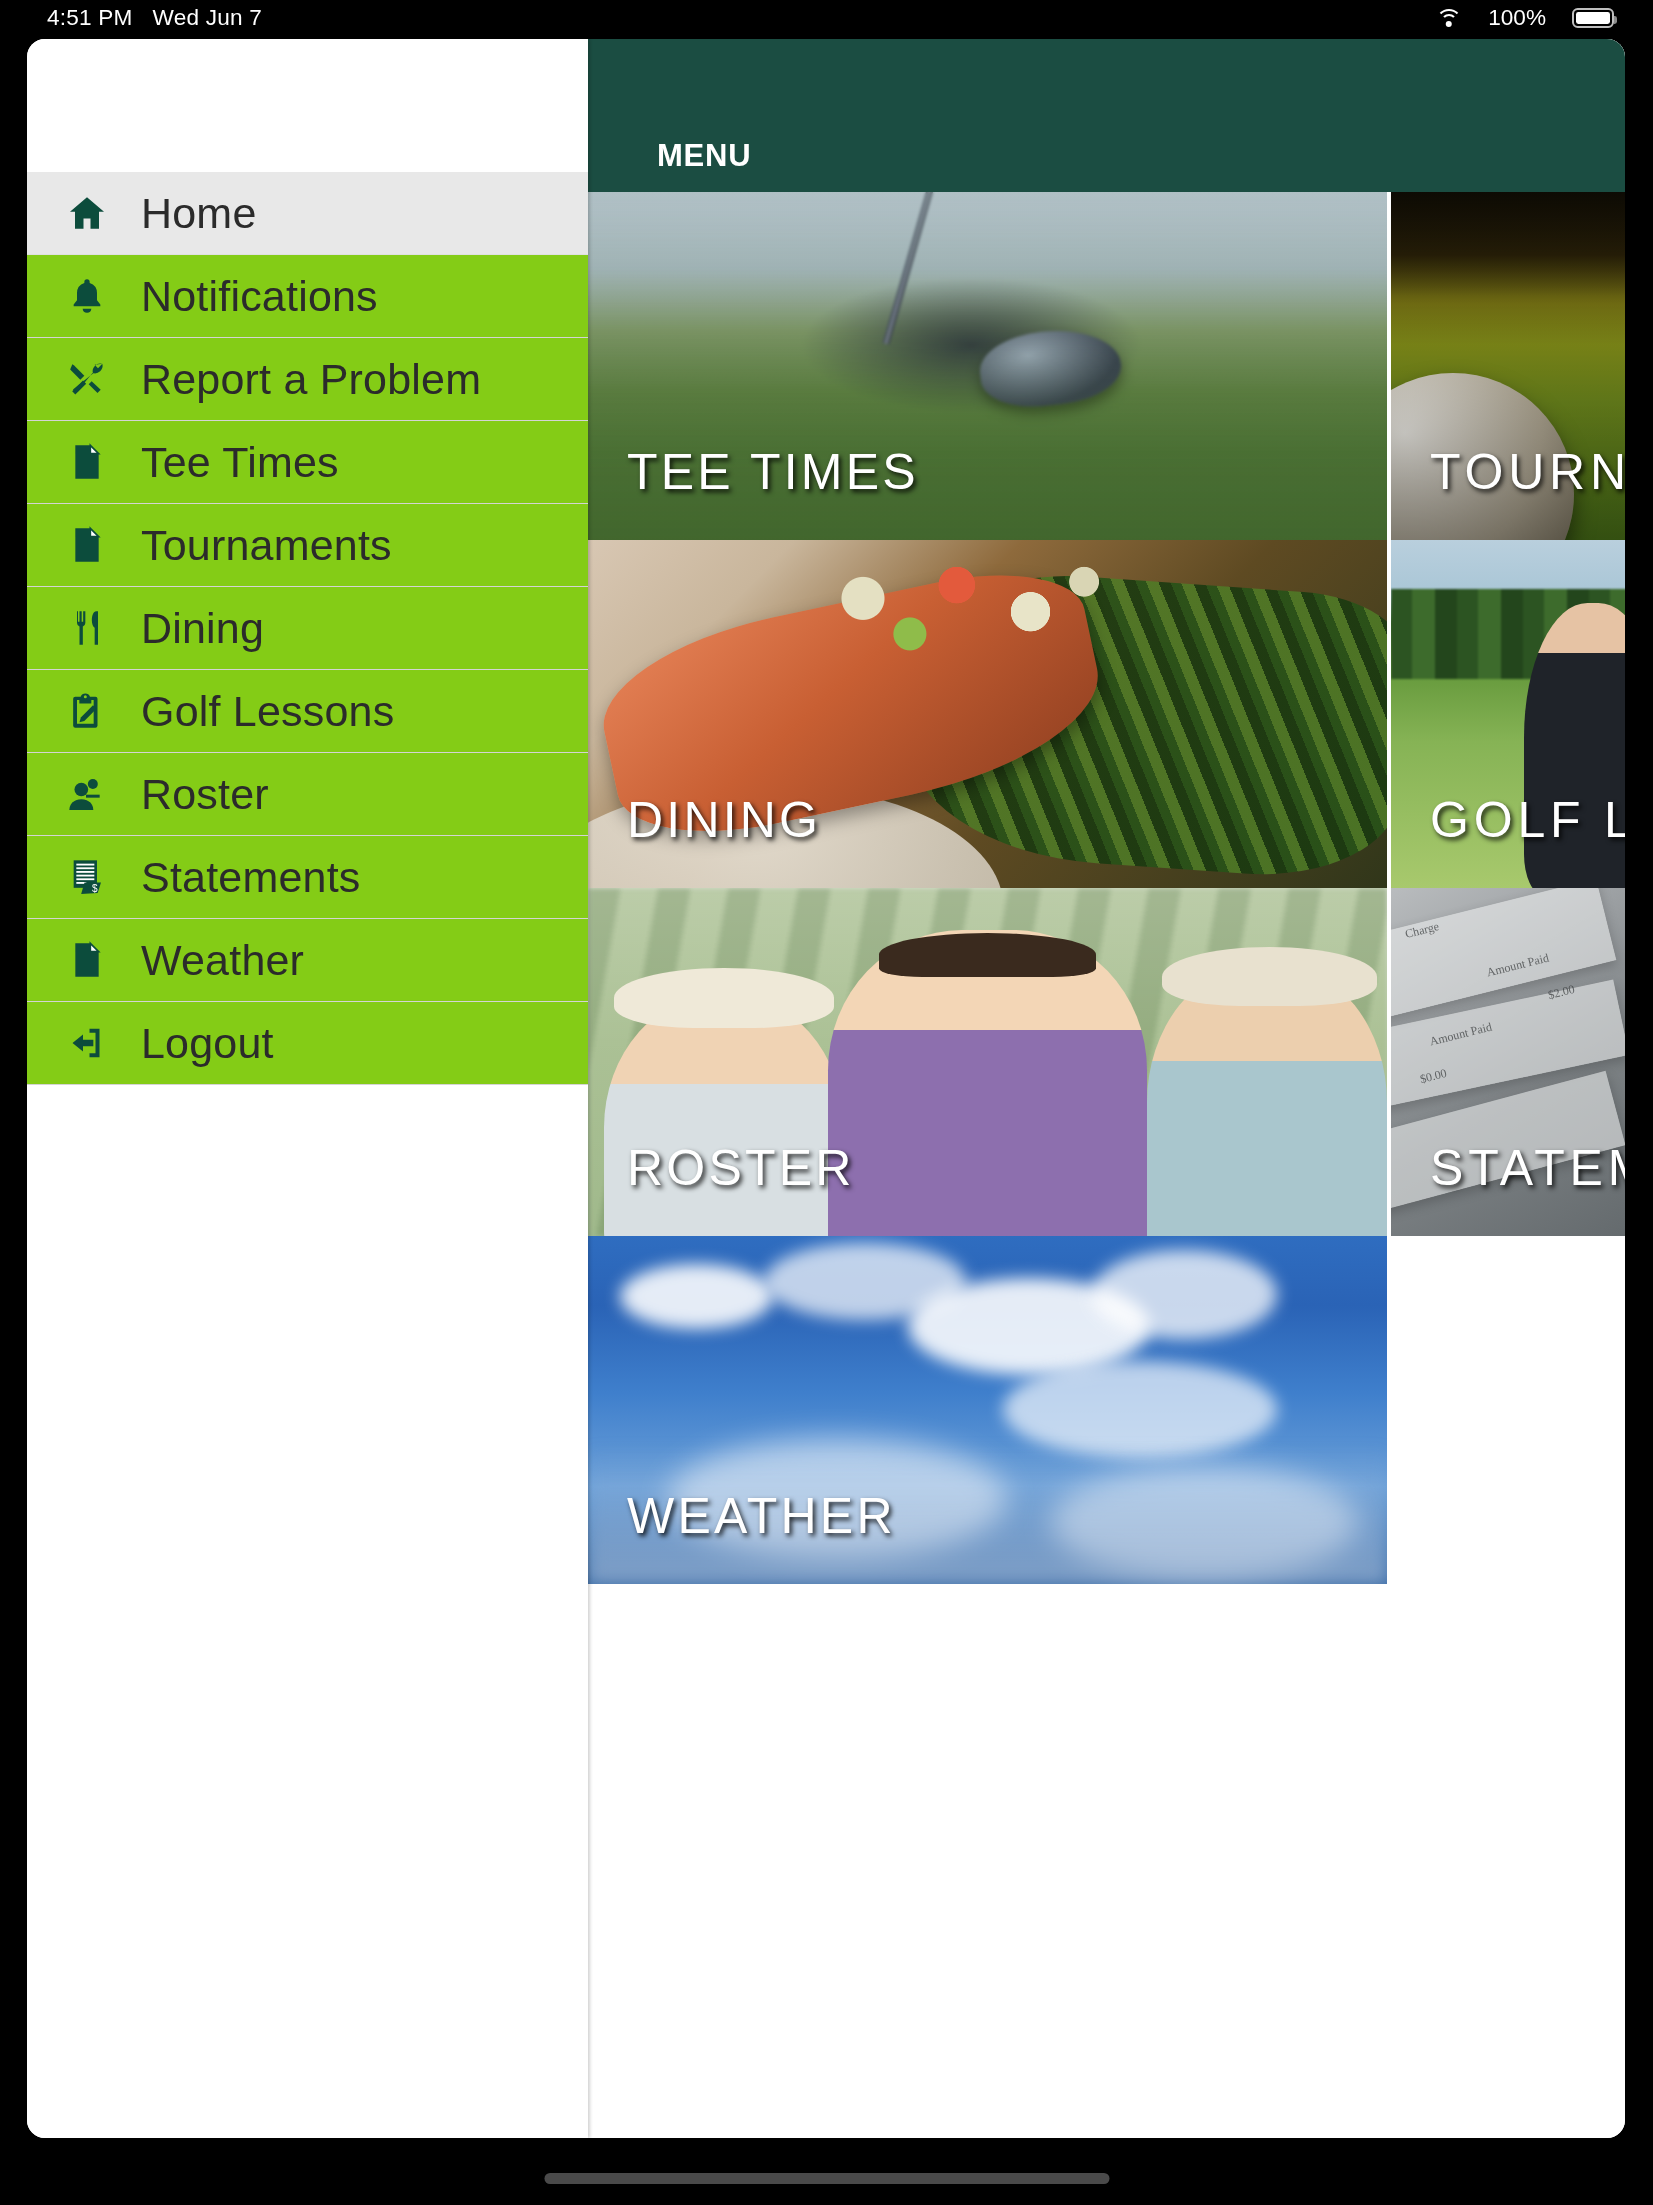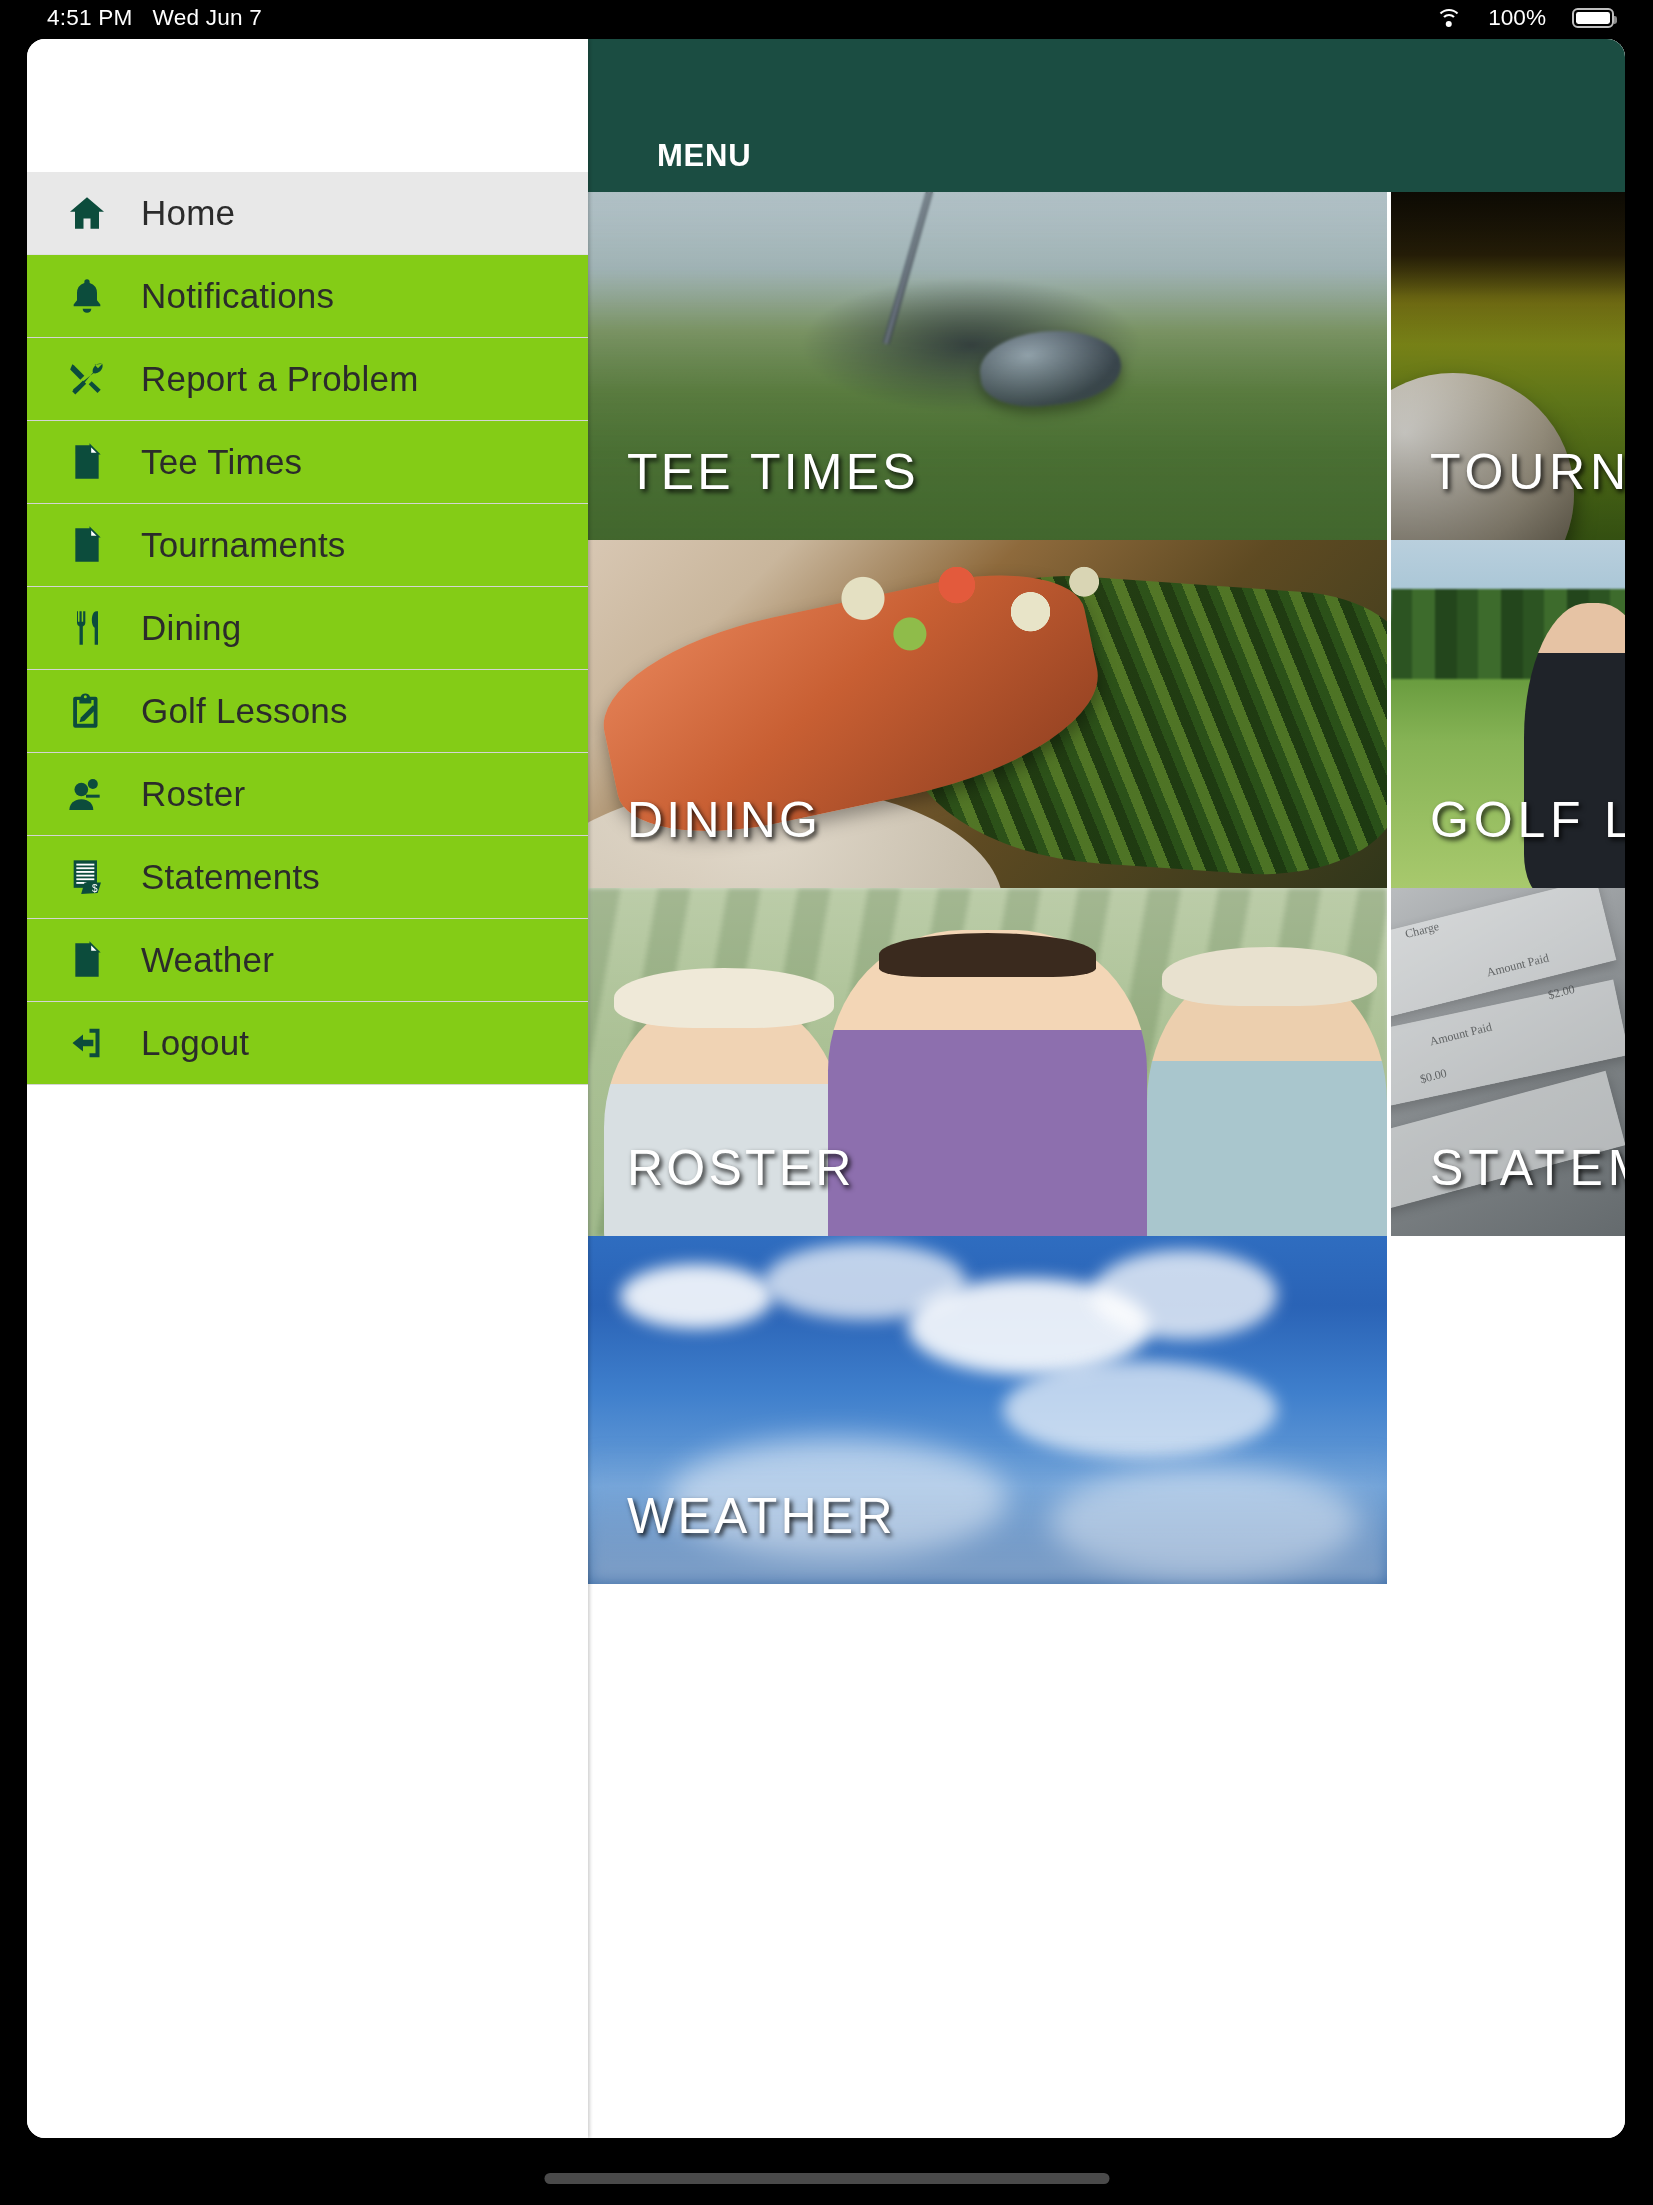--- a/index.html
+++ b/index.html
@@ -74,21 +74,21 @@
     background:#84cc16;
   }
   .nav-item.active{ background:#e8e8e8; border-bottom:1.6px solid #e0e0e0; }
   .nav-item .ico{
     width:45px; height:45px; flex:0 0 45px;
     display:flex; align-items:center; justify-content:center;
     color:#0c4c3c;
   }
   .nav-item .ico svg{ width:40px; height:40px; fill:#0c4c3c; }
   .nav-item .lbl{
-    font-size:35px; color:#2b2b2b; letter-spacing:0.2px;
+    font-size:43px; color:#2b2b2b; letter-spacing:0.2px;
   }
 
   
   #content{
     flex:1; height:100%; background:#fff; position:relative;
     overflow:hidden;
   }
   #app-header{
     height:153px; background:#1b4d42;
     position:relative;

